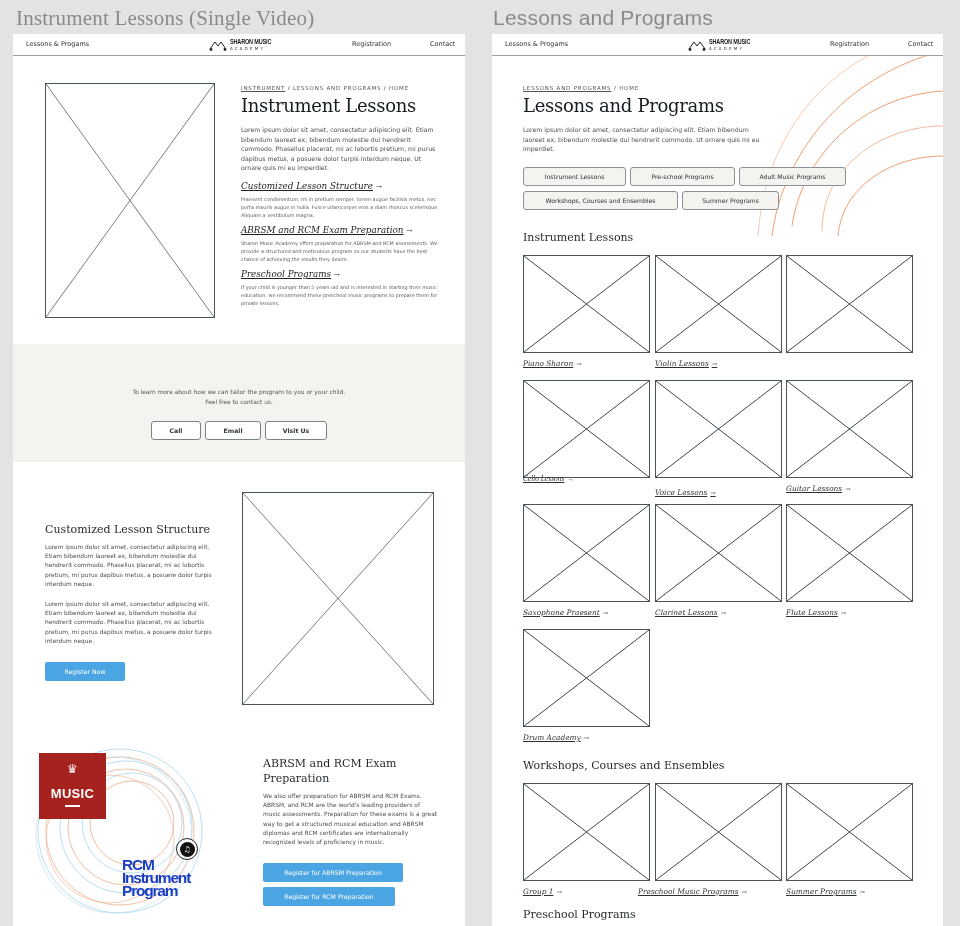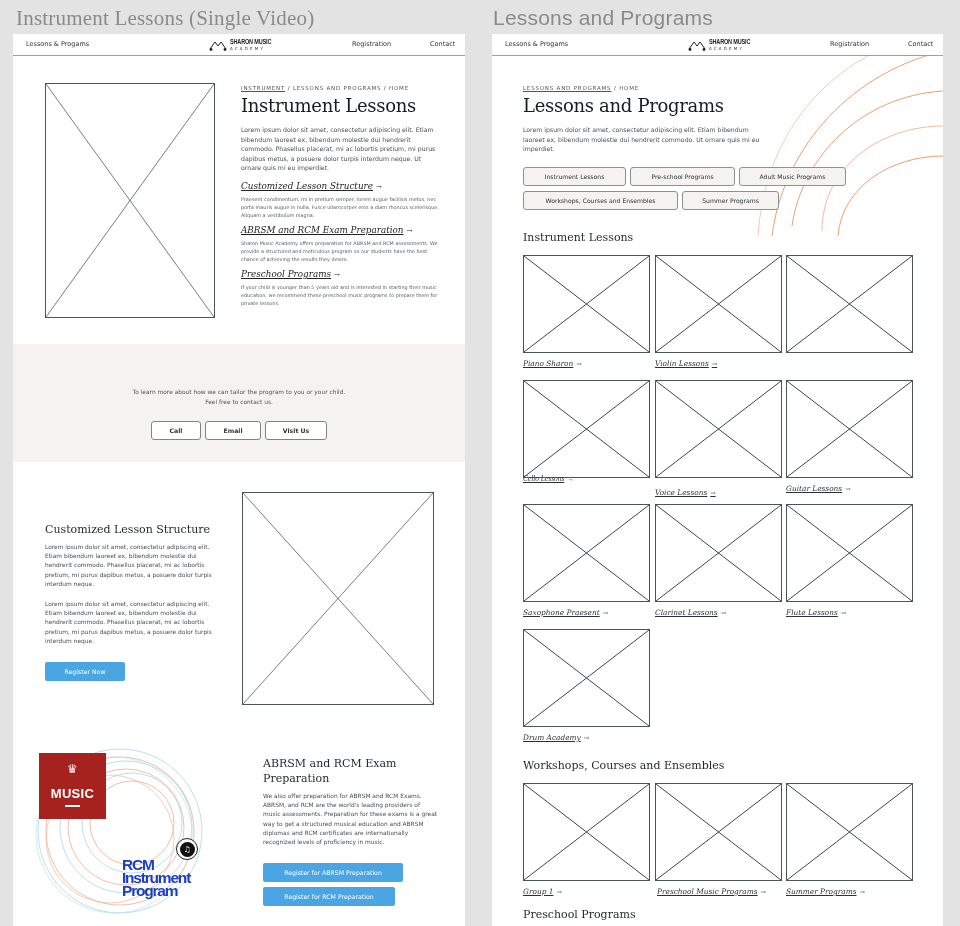--- a/index.html
+++ b/index.html
@@ -290,17 +290,17 @@
         <line x1="100" y1="0" x2="0" y2="100" stroke="#3c474d" vector-effect="non-scaling-stroke"></line>
       </svg>
     </div>
   <div class="ph tile" style="left:294px;top:749px;">
       <svg viewBox="0 0 100 100" preserveAspectRatio="none">
         <line x1="0" y1="0" x2="100" y2="100" stroke="#3c474d" vector-effect="non-scaling-stroke"></line>
         <line x1="100" y1="0" x2="0" y2="100" stroke="#3c474d" vector-effect="non-scaling-stroke"></line>
       </svg>
     </div>
   <div class="tile-label" style="left:31px;top:853px;"><span class="t">Group 1</span><span class="arr">→</span></div>
-  <div class="tile-label" style="left:165px;top:853px;"><span class="t">Preschool Music Programs</span><span class="arr">→</span></div>
+  <div class="tile-label" style="left:146px;top:853px;"><span class="t">Preschool Music Programs</span><span class="arr">→</span></div>
   <div class="tile-label" style="left:294px;top:853px;"><span class="t">Summer Programs</span><span class="arr">→</span></div>
 
   <div class="h2" style="left:31px;top:874px;">Preschool Programs</div>
 </div>
 
 </body></html>

